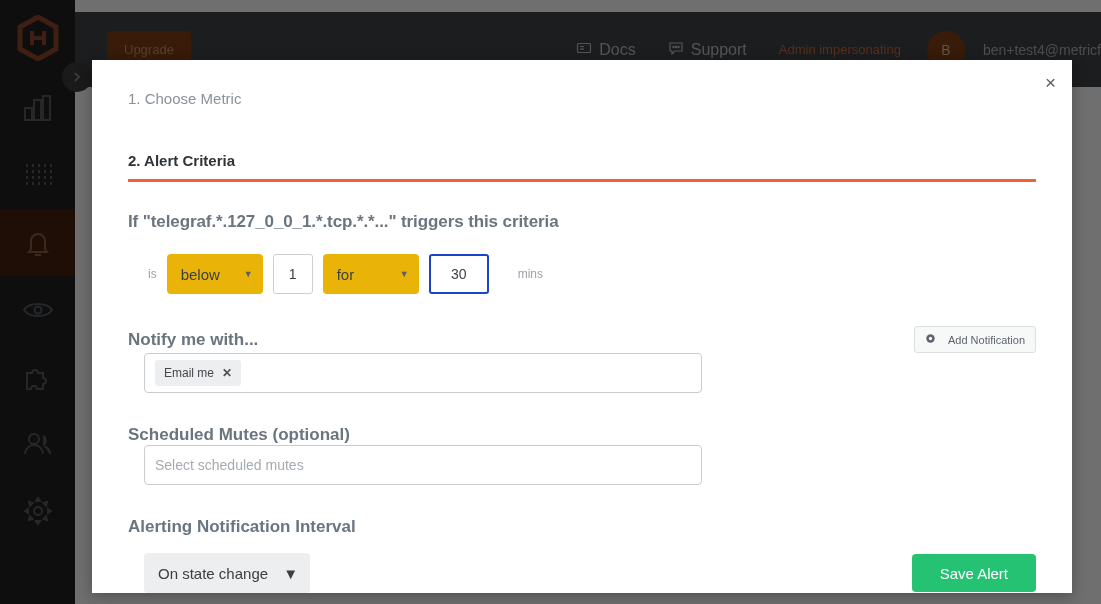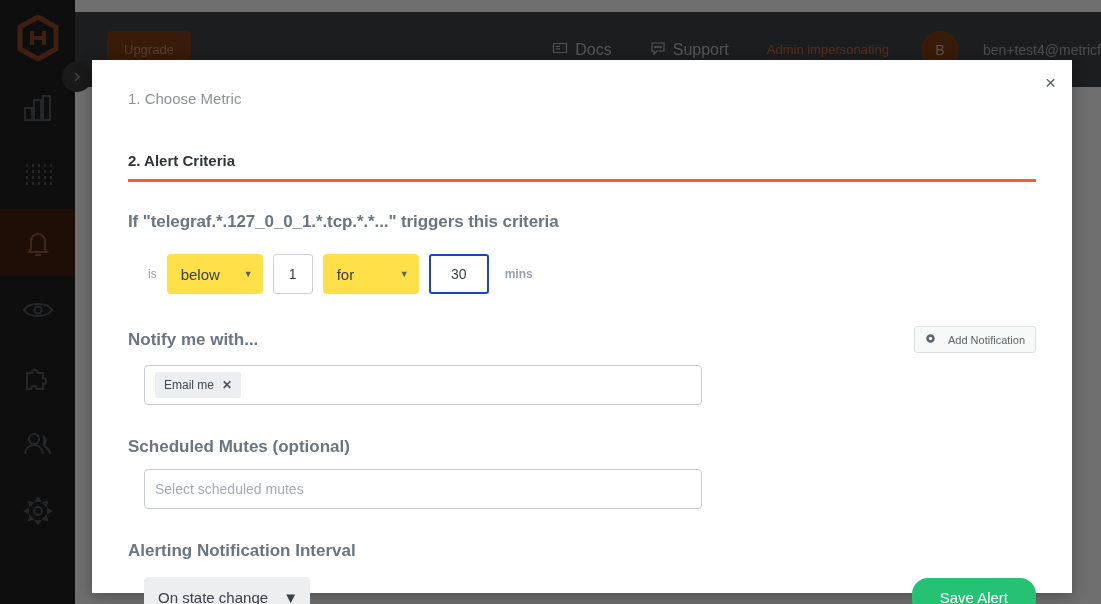--- a/index.html
+++ b/index.html
@@ -47,21 +47,21 @@
   .upgrade-btn {
     margin-left: 32px;
     background: #7d3c16;
     color: #c08a64;
     font-size: 13px;
     padding: 11px 17px;
     border-radius: 4px;
     border: none;
   }
   .topbar-right {
-    margin-left: auto; display: flex; align-items: center; gap: 10px;
+    margin-left: auto; display: flex; align-items: center; gap: 4px;
     padding-right: 0;
   }
   .top-link {
     display: flex; align-items: center; gap: 7px;
     color: #b9bbbd; font-size: 16px; margin-right: 28px;
   }
   .impersonating { color: #c2663a; font-size: 13px; margin-right: 22px; }
   .avatar {
     width: 38px; height: 38px; border-radius: 50%;
     background: #7d3c16; color: #d8b39a;
@@ -116,24 +116,24 @@
   .criteria-title {
     font-size: 17px; color: #6a7580; font-weight: bold;
     margin-top: 30px; letter-spacing: -0.1px;
   }
 
   .criteria-row {
     display: flex; align-items: center; gap: 10px;
     margin-top: 22px; padding-left: 20px;
   }
   .lbl-is, .lbl-mins { color: #9aa1a8; font-size: 12px; }
-  .lbl-mins { margin-left: 6px; font-weight: bold; }
+  .lbl-mins { margin-left: 19px; }
 
   .select-box {
-    background: #fde047; border: none; border-radius: 4px;
+    background: #eab308; border: none; border-radius: 4px;
     height: 40px; min-width: 96px;
     display: flex; align-items: center; justify-content: space-between;
     padding: 0 10px 0 14px; font-size: 15px; color: #3a4047;
     cursor: pointer; gap: 16px;
   }
   .select-box .caret { font-size: 9px; color: #5a6068; }
   .sel-below { width: 96px; }
   .sel-for { width: 84px; }
 
   .num-input {
@@ -153,21 +153,21 @@
   .section-title { font-size: 17px; color: #6a7580; font-weight: bold; }
 
   .ghost-btn {
     background: #f7f8f8; border: 1px solid #dcdfe1; border-radius: 3px;
     font-size: 11px; color: #5d646b; padding: 6px 10px;
     display: flex; align-items: center; gap: 12px; cursor: pointer;
     font-family: "Liberation Sans", sans-serif;
   }
 
   .token-field {
-    margin-top: 12px; margin-left: 16px;
+    margin-left: 16px;
     width: 558px; min-height: 40px;
     border: 1px solid #c9cdd1; border-radius: 4px;
     display: flex; align-items: center; padding: 0 10px;
   }
   .token-field.tall { height: 40px; }
   .token {
     background: #eceeef; border-radius: 3px;
     font-size: 12px; color: #43484d;
     padding: 6px 9px; display: flex; align-items: center; gap: 8px;
   }
@@ -179,21 +179,21 @@
     background: #eceeef; border-radius: 4px;
     height: 40px; width: 166px;
     display: flex; align-items: center; justify-content: space-between;
     padding: 0 12px 0 14px; font-size: 15px; color: #3a4047; cursor: pointer;
   }
 
   .bottom-row {
     display: flex; align-items: center; justify-content: space-between;
   }
   .save-btn {
-    background: #25c274; color: #fff; border: none; border-radius: 16px;
+    background: #25c274; color: #fff; border: none; border-radius: 4px;
     font-size: 15px; padding: 0 28px; height: 38px; cursor: pointer;
     font-family: "Liberation Sans", sans-serif;
     margin-top: 16px;
   }
 </style>
 </head>
 <body>
 
 <div id="app">
 

